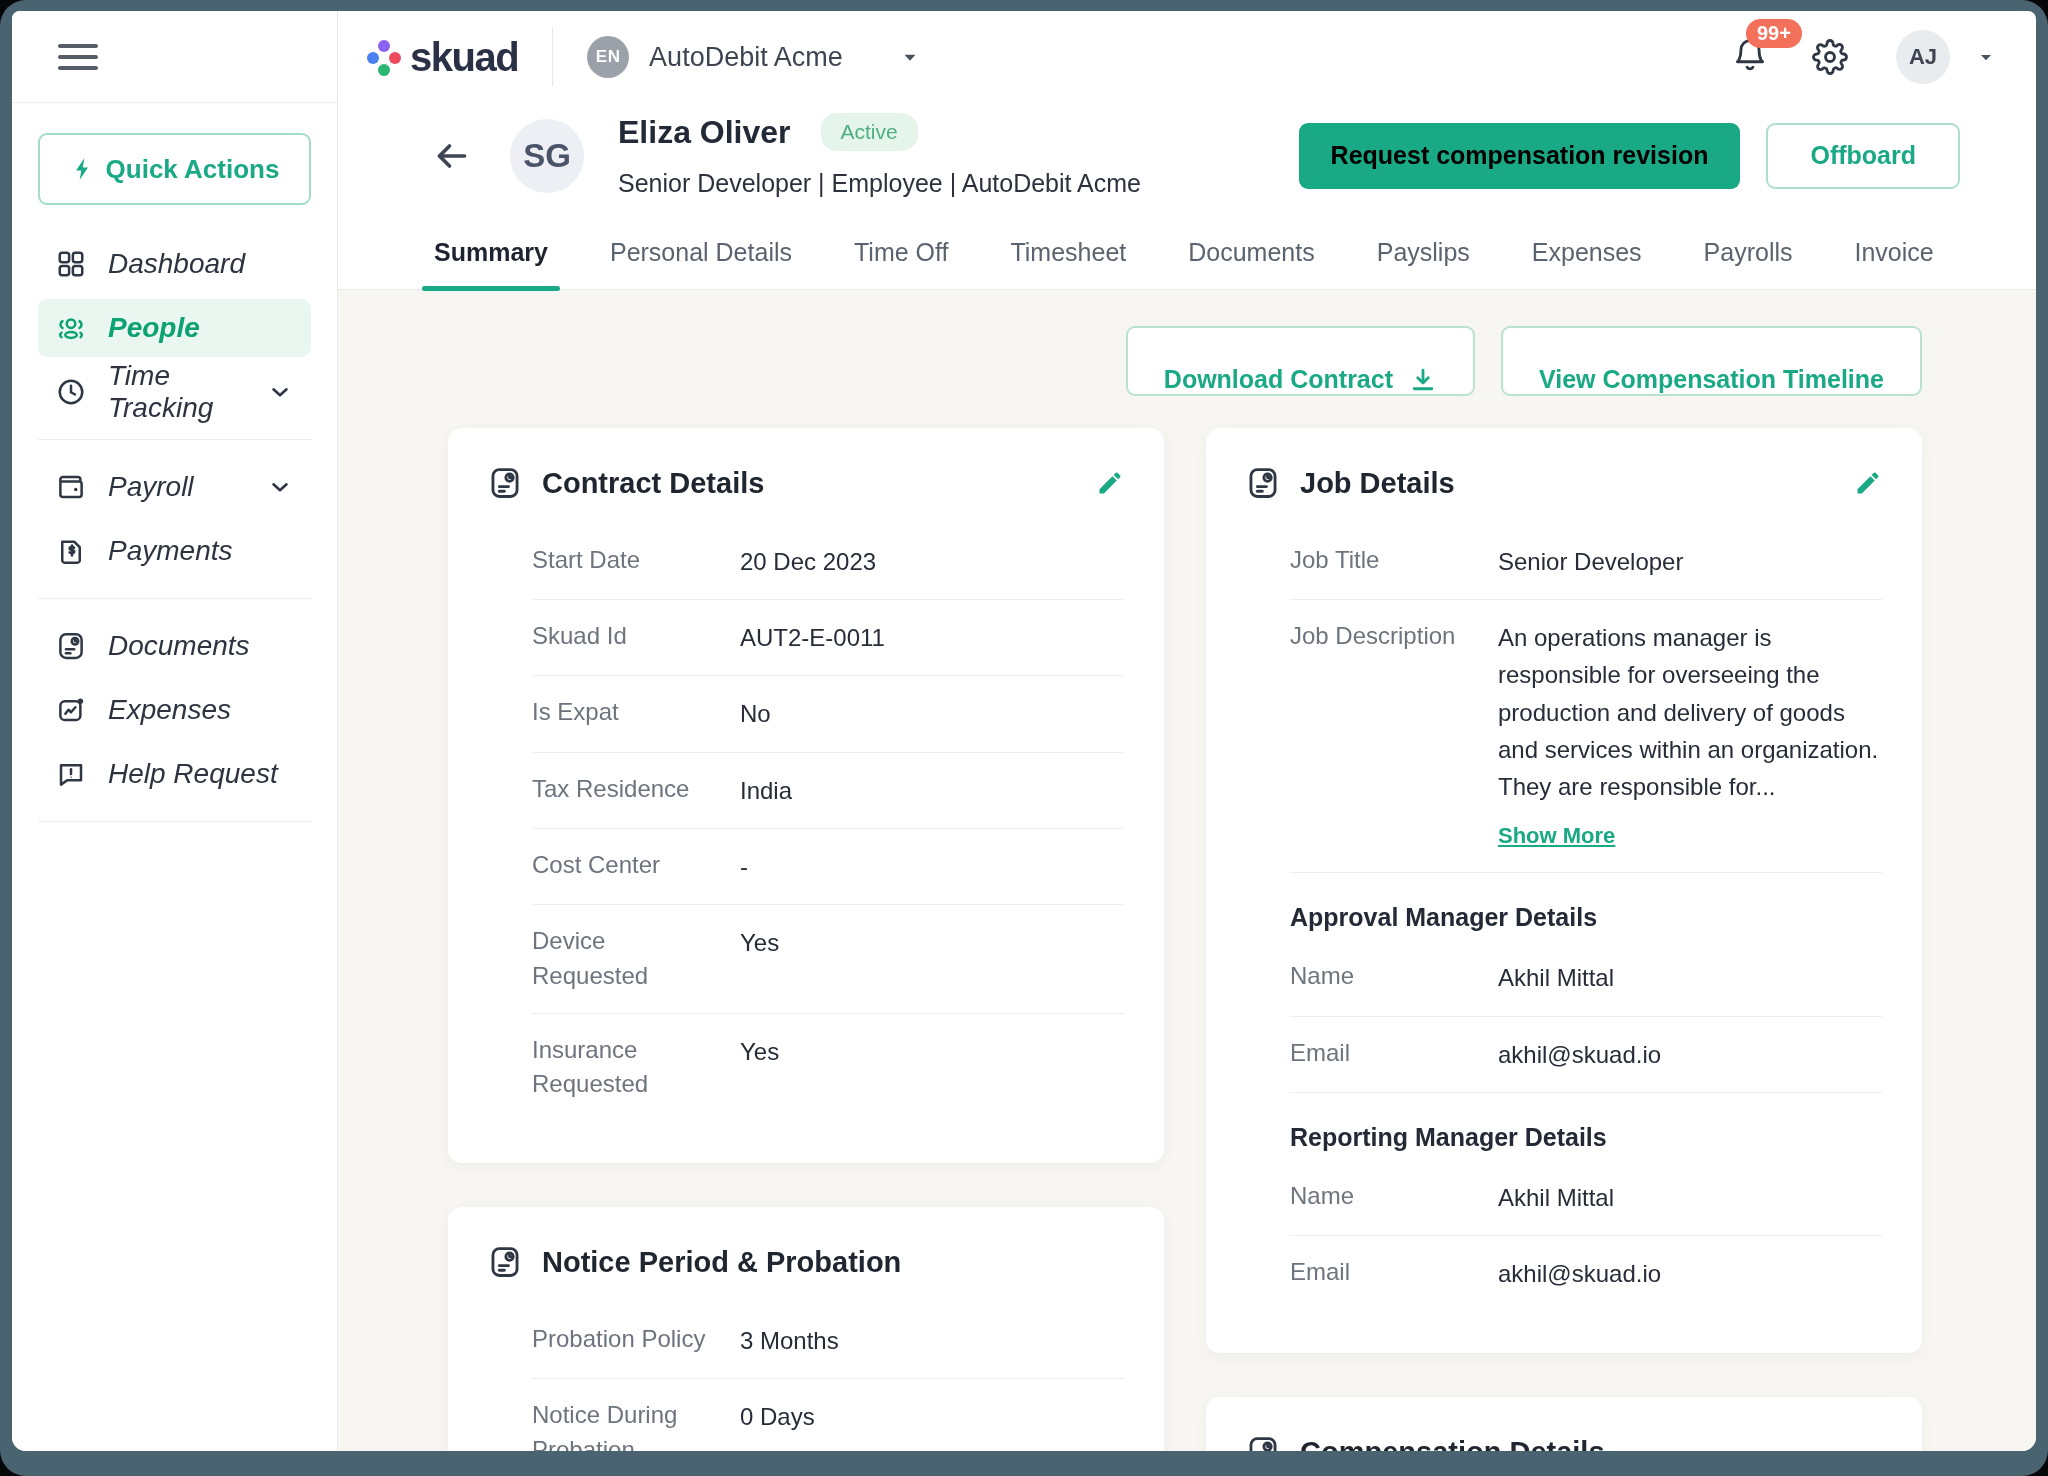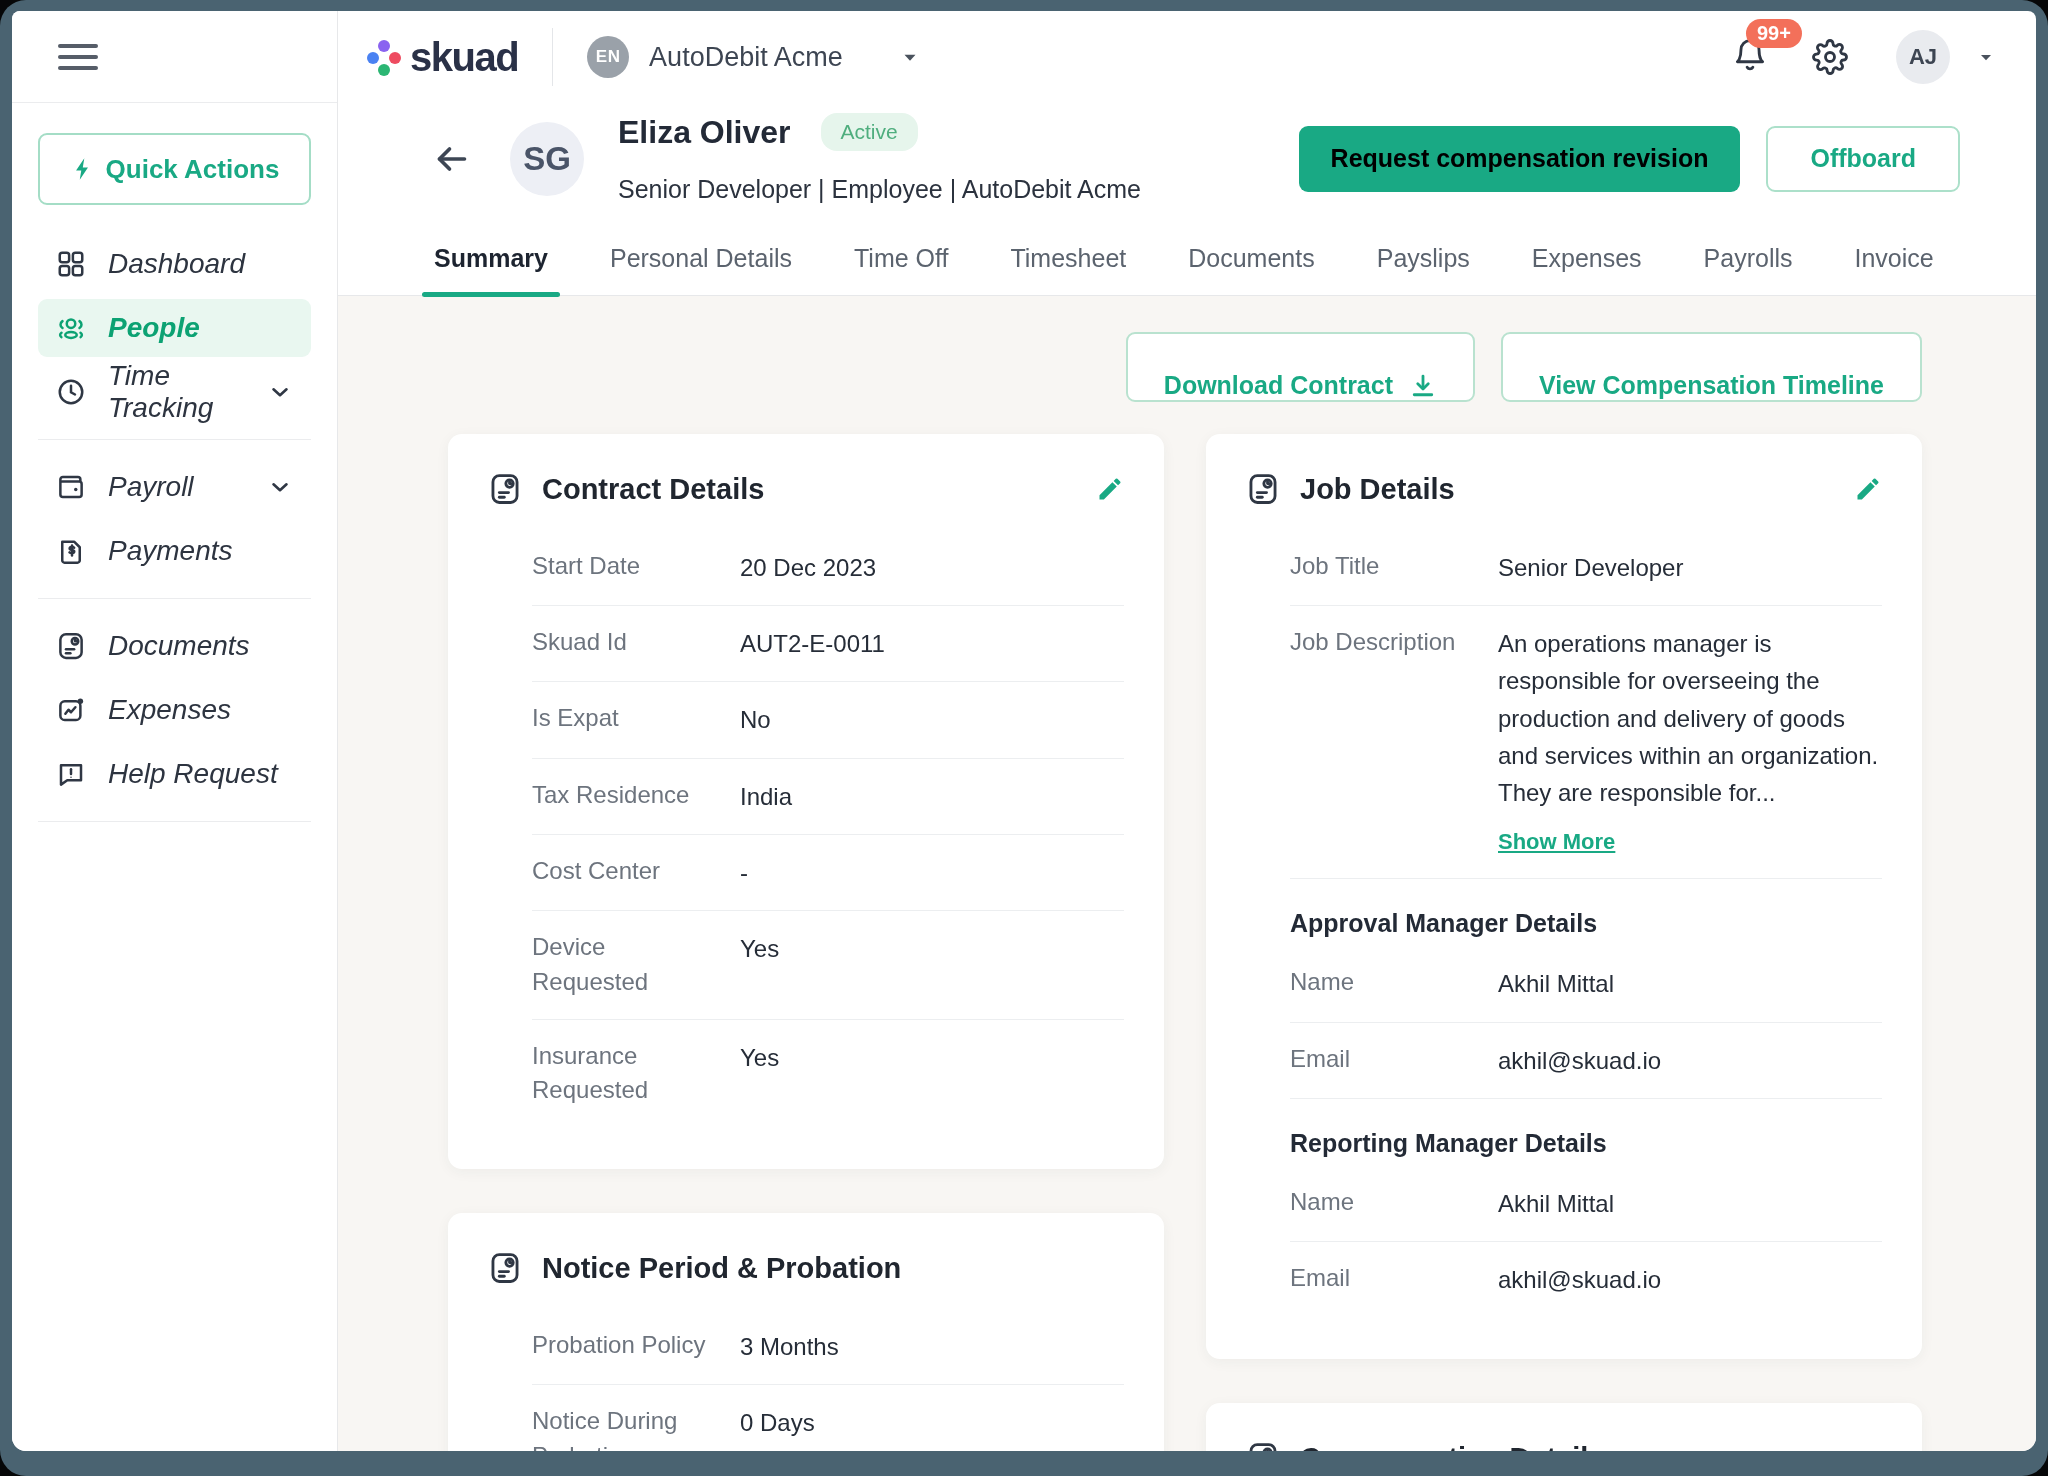--- a/index.html
+++ b/index.html
@@ -43,21 +43,21 @@
   .user-avatar { width:54px; height:54px; border-radius:50%; background:#e9ebef; color:#3d4552; font-size:22px; font-weight:600; display:flex; align-items:center; justify-content:center; margin-left:48px; cursor:pointer; }
   .user-caret { margin-left:26px; cursor:pointer; display:flex; }
 
   
   .emp-header { display:flex; align-items:center; padding:10px 76px 0 94px; flex-shrink:0; }
   .back-btn { background:none; border:none; cursor:pointer; display:flex; margin-right:38px; }
   .emp-avatar { width:74px; height:74px; border-radius:50%; background:#edeff5; color:#4a5468; font-size:33px; font-weight:600; display:flex; align-items:center; justify-content:center; margin-right:34px; flex-shrink:0; }
   .emp-name-row { display:flex; align-items:center; gap:30px; }
   .emp-name { font-size:32px; font-weight:700; color:#232a37; }
   .status-badge { background:#e6f5ec; color:#4fae7e; font-size:21px; font-weight:500; padding:7px 20px; border-radius:16px; }
-  .emp-subtitle { font-size:25px; color:#2b323e; margin-top:24px; }
+  .emp-subtitle { font-size:25px; color:#2b323e; margin-top:18px; }
   .emp-actions { margin-left:auto; display:flex; gap:26px; }
   .btn-primary { background:var(--accent); color:#000000; border:none; border-radius:9px; height:66px; padding:0 32px; font-size:25px; font-weight:600; cursor:pointer; font-family:inherit; }
   .btn-secondary { background:#fff; color:var(--accent); border:2px solid #ace0ca; border-radius:9px; height:66px; padding:0 42px; font-size:25px; font-weight:600; cursor:pointer; font-family:inherit; }
 
   
   .tabs { display:flex; gap:58px; padding:0 94px; margin-top:26px; border-bottom:1px solid #e7e8ea; flex-shrink:0; }
   .tab { font-size:25px; color:#5b636e; font-weight:500; padding:14px 2px 22px; cursor:pointer; position:relative; white-space:nowrap; }
   .tab.active { color:#1d2430; font-weight:700; }
   .tab.active::after { content:""; position:absolute; left:-10px; right:-10px; bottom:-2px; height:5px; background:var(--accent); border-radius:3px; }
 

